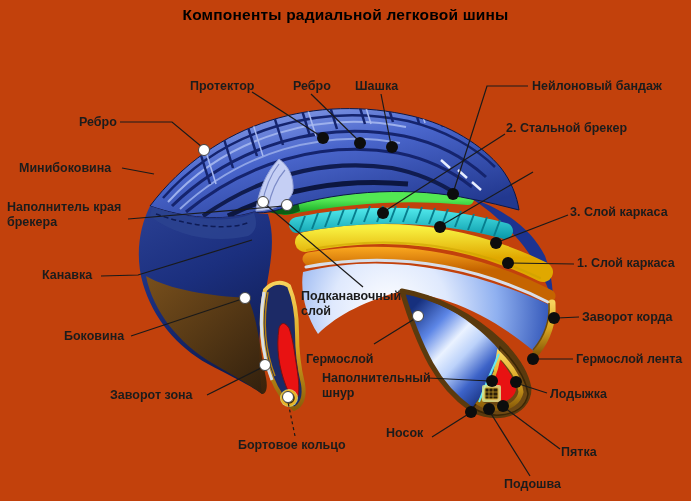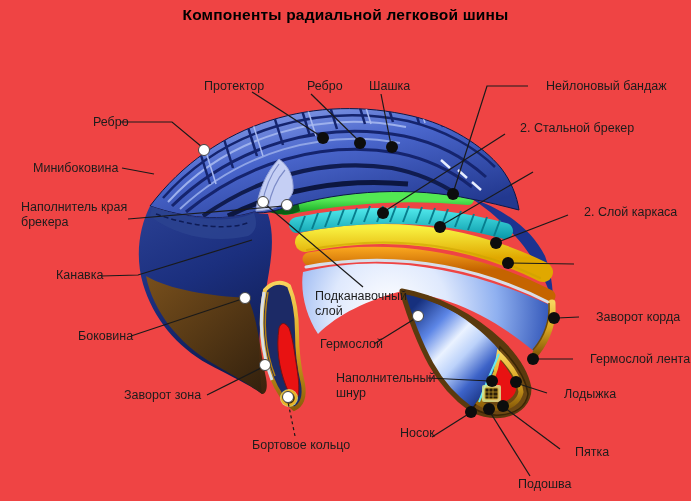--- a/index.html
+++ b/index.html
@@ -1,21 +1,21 @@
 <!DOCTYPE html>
 <html><head>
 <meta charset="utf-8">
 <style>
   html,body{margin:0;padding:0;background:#fff;}
-  #stage{position:relative;width:691px;height:501px;background:#ef4444;overflow:hidden;
+  #stage{position:relative;width:691px;height:501px;background:#c2410c;overflow:hidden;
          font-family:"Liberation Sans",sans-serif;}
   #title{position:absolute;top:6px;left:0;width:691px;text-align:center;
          font-size:15.5px;font-weight:bold;color:#000;letter-spacing:.2px;}
-  .lbl{position:absolute;font-size:12.5px;font-weight:normal;color:#1c1c1c;
-       line-height:15px;white-space:pre-line;margin-left:14px;}
+  .lbl{position:absolute;font-size:12.5px;font-weight:bold;color:#1c1c1c;
+       line-height:15px;white-space:pre-line;}
   svg{position:absolute;top:0;left:0;}
 </style>
 </head>
 <body>
 
 <div id="stage">
 
   <div id="title">Компоненты радиальной легковой шины</div>
 
   <svg width="691" height="501" viewBox="0 0 691 501">
@@ -255,31 +255,32 @@
         <circle cx="418" cy="316" r="5.5"></circle>
       </g>
     </g>
   </svg>
 
   <div class="lbl" style="left:190px;top:79px">Протектор</div>
   <div class="lbl" style="left:293px;top:79px">Ребро</div>
   <div class="lbl" style="left:355px;top:79px">Шашка</div>
   <div class="lbl" style="left:532px;top:79px">Нейлоновый бандаж</div>
   <div class="lbl" style="left:506px;top:121px">2. Стальной брекер</div>
-  <div class="lbl" style="left:570px;top:205px">2. Слой каркаса</div>
+  <div class="lbl" style="left:570px;top:205px">3. Слой каркаса</div>
+  <div class="lbl" style="left:577px;top:256px">1. Слой каркаса</div>
   <div class="lbl" style="left:582px;top:310px">Заворот корда</div>
   <div class="lbl" style="left:576px;top:352px">Гермослой лента</div>
   <div class="lbl" style="left:550px;top:387px">Лодыжка</div>
   <div class="lbl" style="left:561px;top:445px">Пятка</div>
   <div class="lbl" style="left:504px;top:477px">Подошва</div>
   <div class="lbl" style="left:386px;top:426px">Носок</div>
   <div class="lbl" style="left:238px;top:438px">Бортовое кольцо</div>
   <div class="lbl" style="left:322px;top:371px">Наполнительный
 шнур</div>
-  <div class="lbl" style="left:306px;top:337px">Гермослой</div>
+  <div class="lbl" style="left:306px;top:352px">Гермослой</div>
   <div class="lbl" style="left:301px;top:289px">Подканавочный
 слой</div>
   <div class="lbl" style="left:110px;top:388px">Заворот зона</div>
   <div class="lbl" style="left:64px;top:329px">Боковина</div>
   <div class="lbl" style="left:42px;top:268px">Канавка</div>
   <div class="lbl" style="left:7px;top:200px">Наполнитель края
 брекера</div>
   <div class="lbl" style="left:19px;top:161px">Минибоковина</div>
   <div class="lbl" style="left:79px;top:115px">Ребро</div>
 

